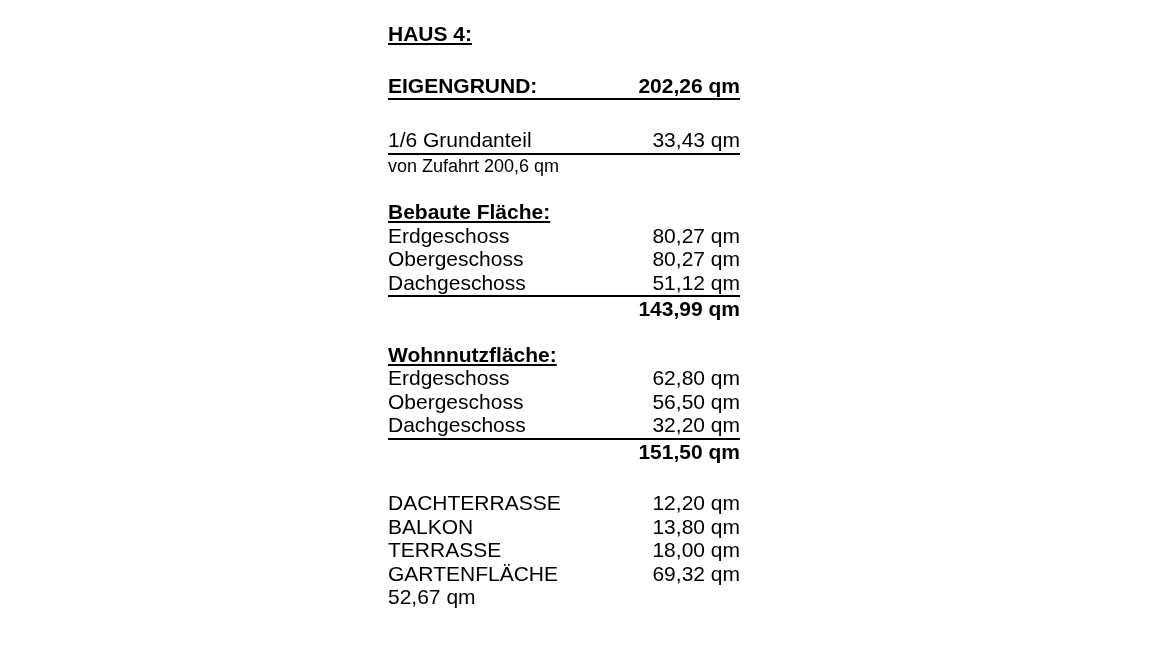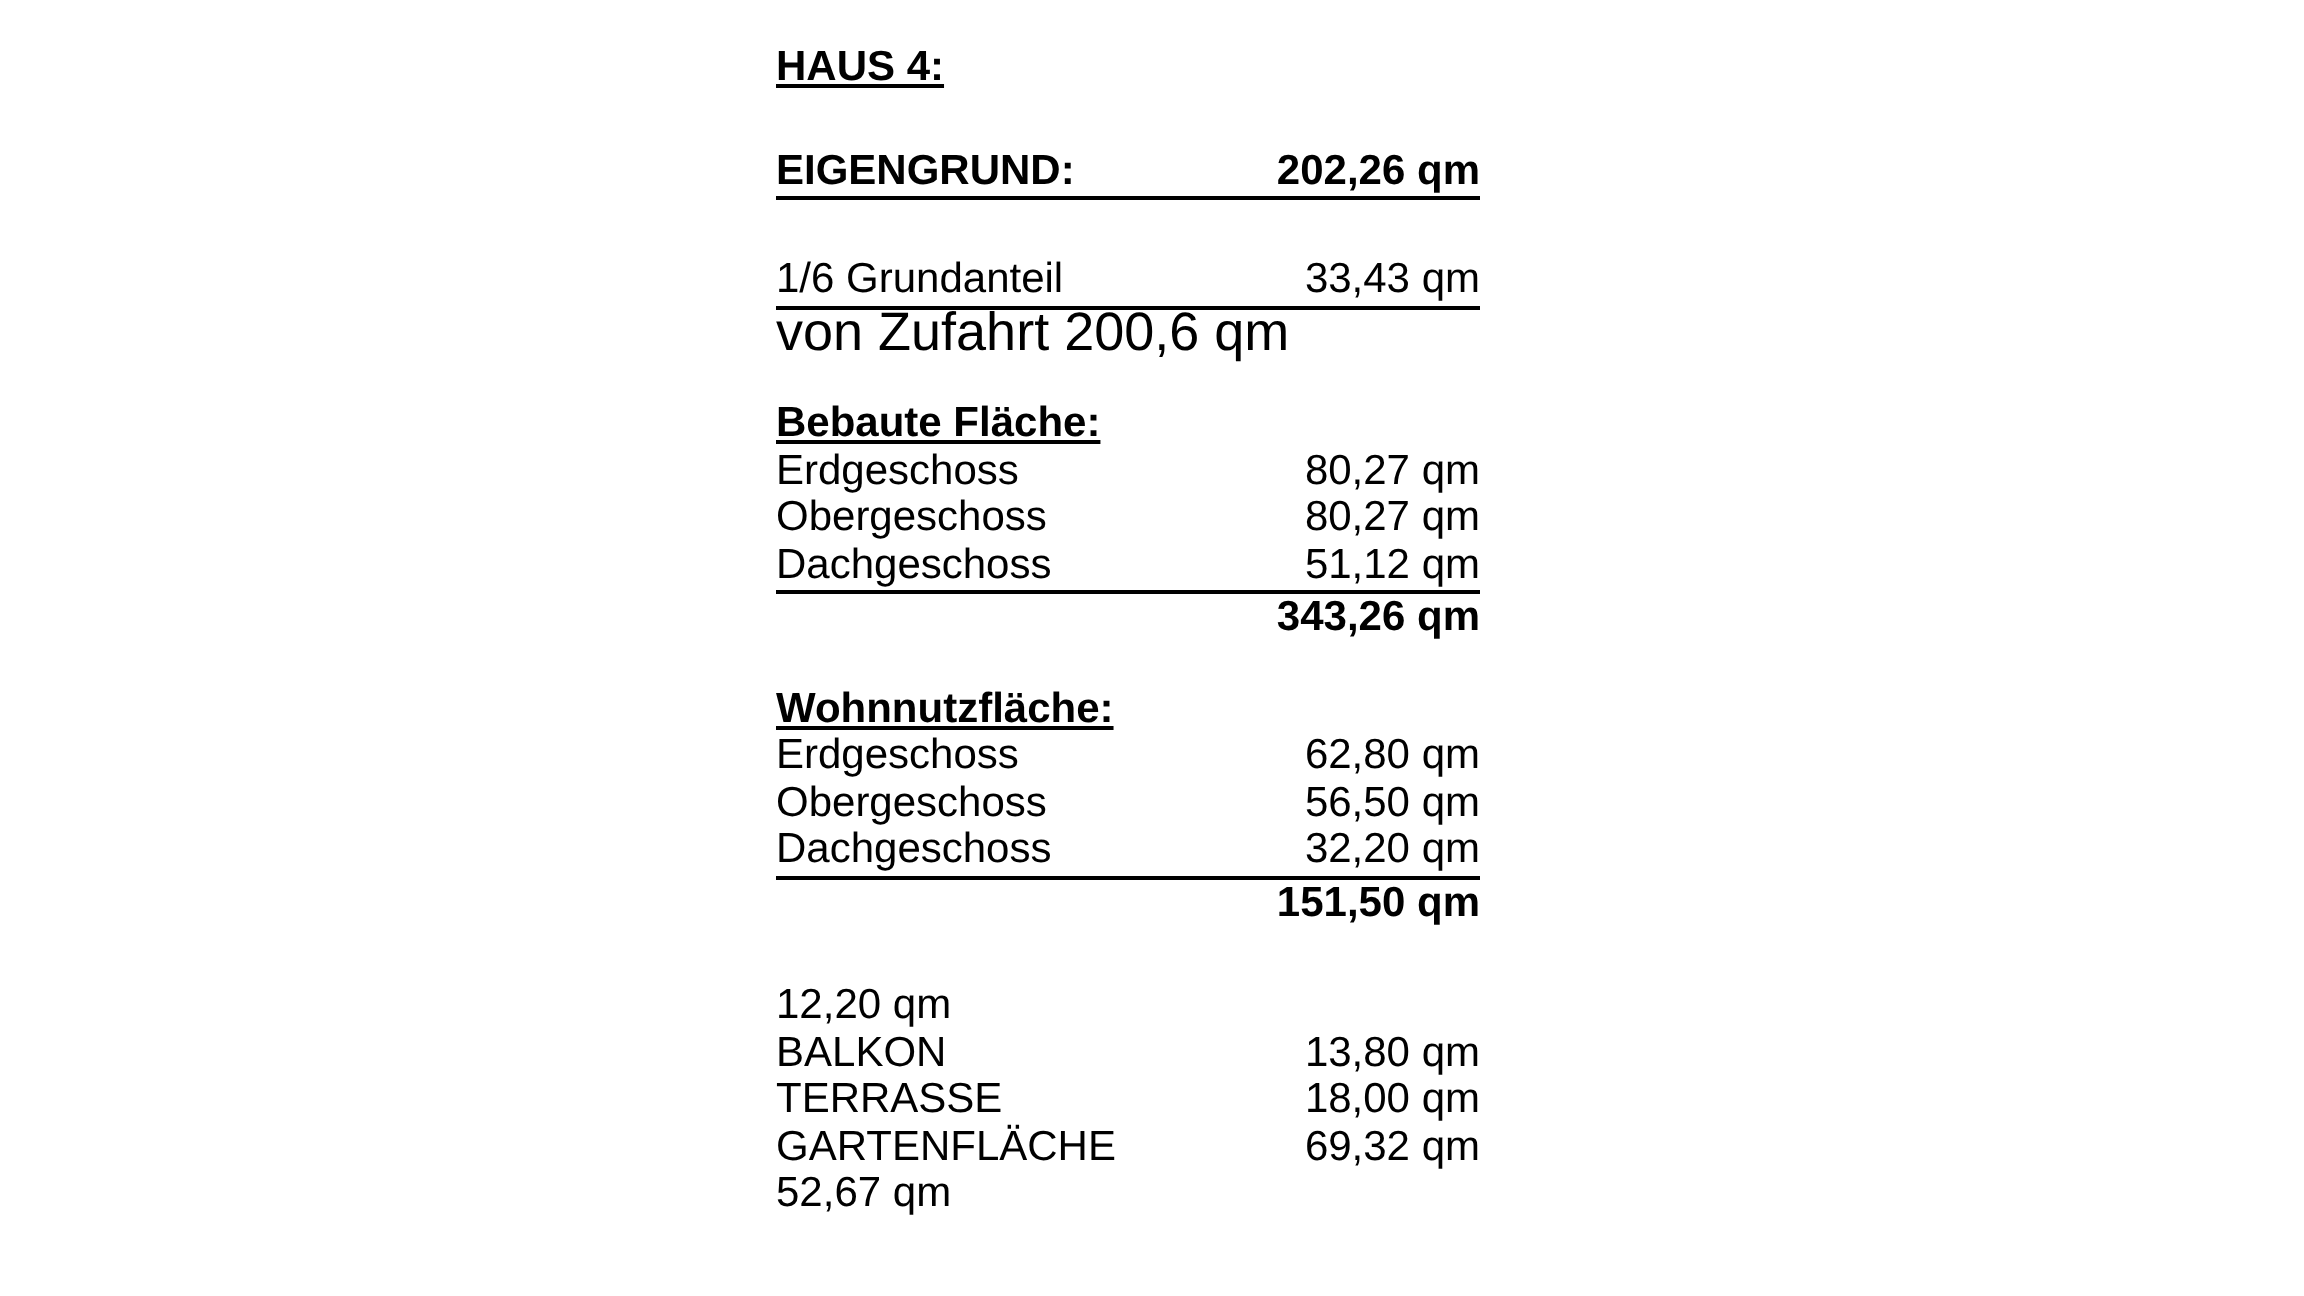--- a/index.html
+++ b/index.html
@@ -67,21 +67,21 @@
     display: flex;
     justify-content: flex-end;
     font-size: 21px;
     font-weight: bold;
     line-height: 23.5px;
   }
   .narrow {
     width: 352px;
   }
   .sub-note {
-    font-size: 27px;
+    font-size: 18px;
     line-height: 23.5px;
   }
 </style>
 </head>
 <body>
 
 <div class="sheet">
   <div class="block">
 
     <div class="spacer-md"></div>
@@ -117,21 +117,21 @@
     </div>
     <div class="row narrow">
       <span class="label">Obergeschoss</span>
       <span class="value">80,27 qm</span>
     </div>
     <div class="row narrow rule">
       <span class="label">Dachgeschoss</span>
       <span class="value">51,12 qm</span>
     </div>
     <div class="total-row narrow">
-      <span>343,26 qm</span>
+      <span>143,99 qm</span>
     </div>
 
     <div class="spacer-md"></div>
 
     <div class="heading-row">
       <span>Wohnnutzfläche:</span>
     </div>
 
     <div class="row narrow">
       <span class="label">Erdgeschoss</span>
@@ -145,20 +145,21 @@
       <span class="label">Dachgeschoss</span>
       <span class="value">32,20 qm</span>
     </div>
     <div class="total-row narrow">
       <span>151,50 qm</span>
     </div>
 
     <div class="spacer-lg"></div>
 
     <div class="row narrow">
+      <span class="label">DACHTERRASSE</span>
       <span class="value">12,20 qm</span>
     </div>
     <div class="row narrow">
       <span class="label">BALKON</span>
       <span class="value">13,80 qm</span>
     </div>
     <div class="row narrow">
       <span class="label">TERRASSE</span>
       <span class="value">18,00 qm</span>
     </div>

